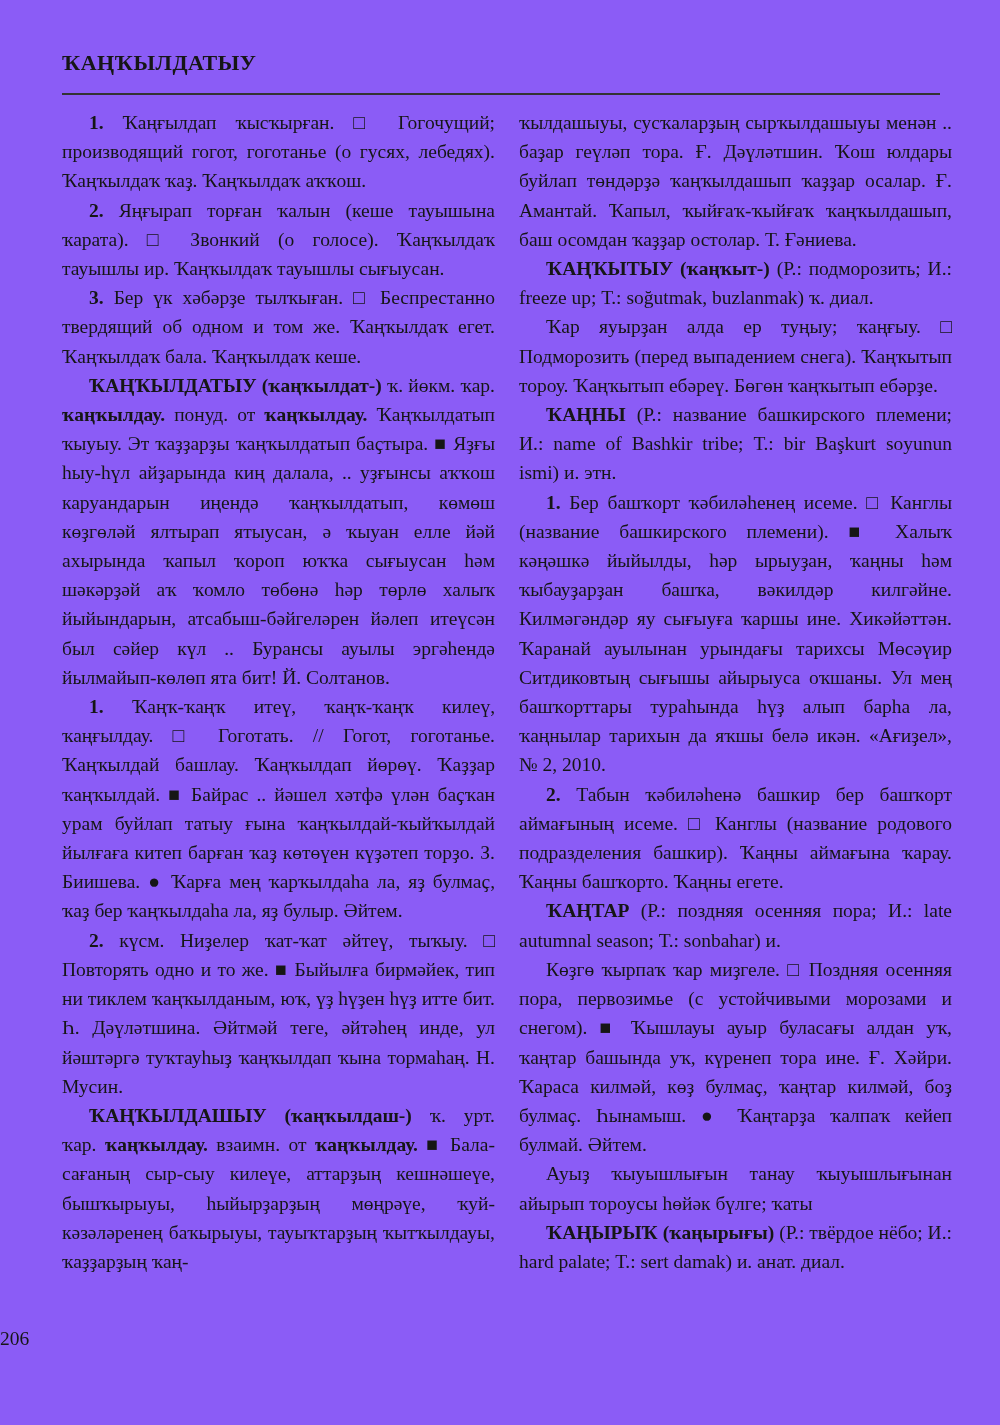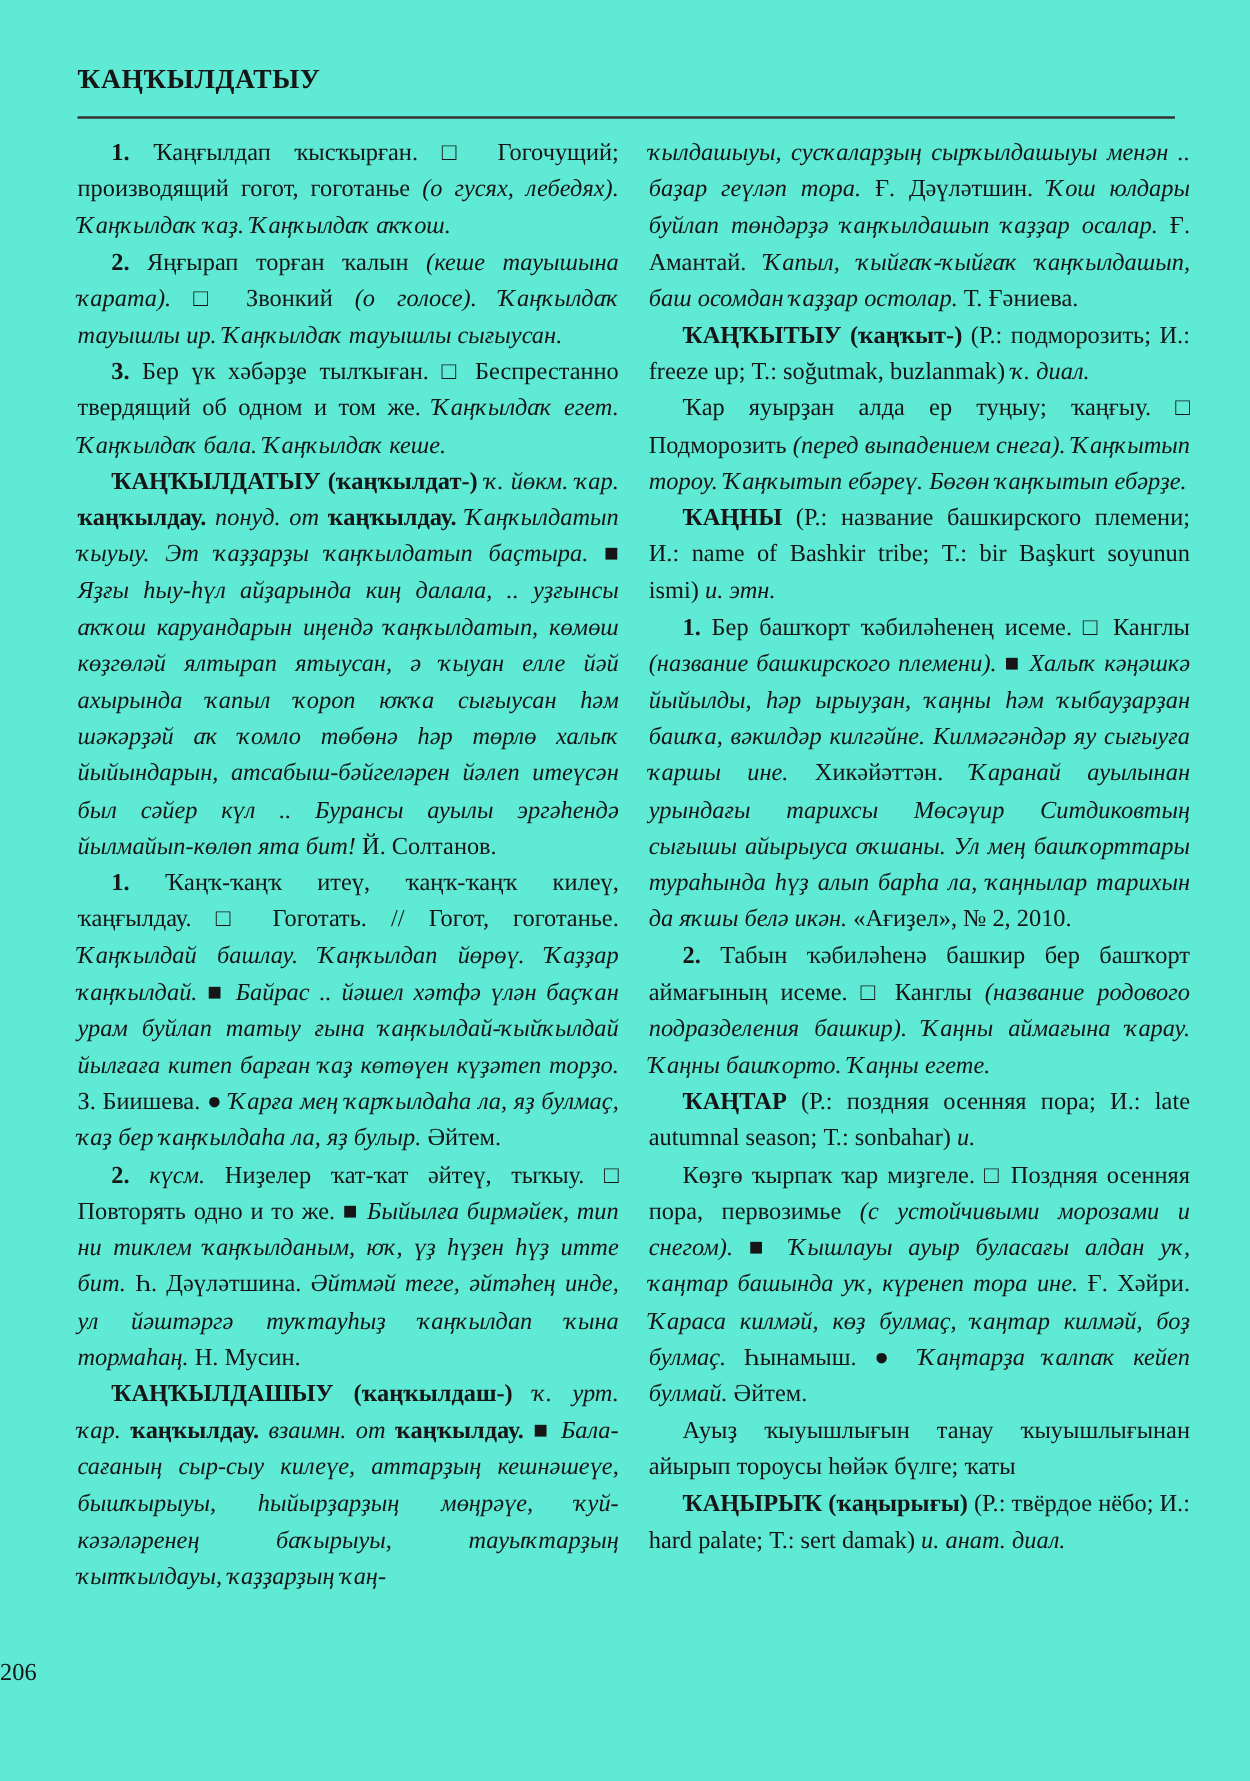--- a/index.html
+++ b/index.html
@@ -4,21 +4,21 @@
 <style>
   html, body {
     margin: 0;
     padding: 0;
     background: #ffffff;
   }
   .page {
     position: relative;
     width: 1000px;
     height: 1425px;
-    background: #5eead4;
+    background: #8b5cf6;
     color: #161616;
     font-family: "Liberation Serif", "DejaVu Serif", serif;
     overflow: hidden;
   }
   .running-head {
     position: absolute;
     left: 62px;
     top: 50px;
     font-size: 22px;
     font-weight: 700;
@@ -47,21 +47,21 @@
   }
   .col p {
     margin: 0;
     font-size: 19.5px;
     line-height: 29.2px;
     text-align: justify;
   }
   .col p.indent { text-indent: 27px; }
   .s-n { font-style: normal; font-weight: 400; }
   .s-b { font-weight: 700; }
-  .s-i { font-style: italic; }
+  .s-i { }
   .page-number {
     position: absolute;
     left: 0;
     top: 1328px;
     width: 100%;
     text-align: left;
     font-size: 19.5px;
   }
 </style>
 </head>

